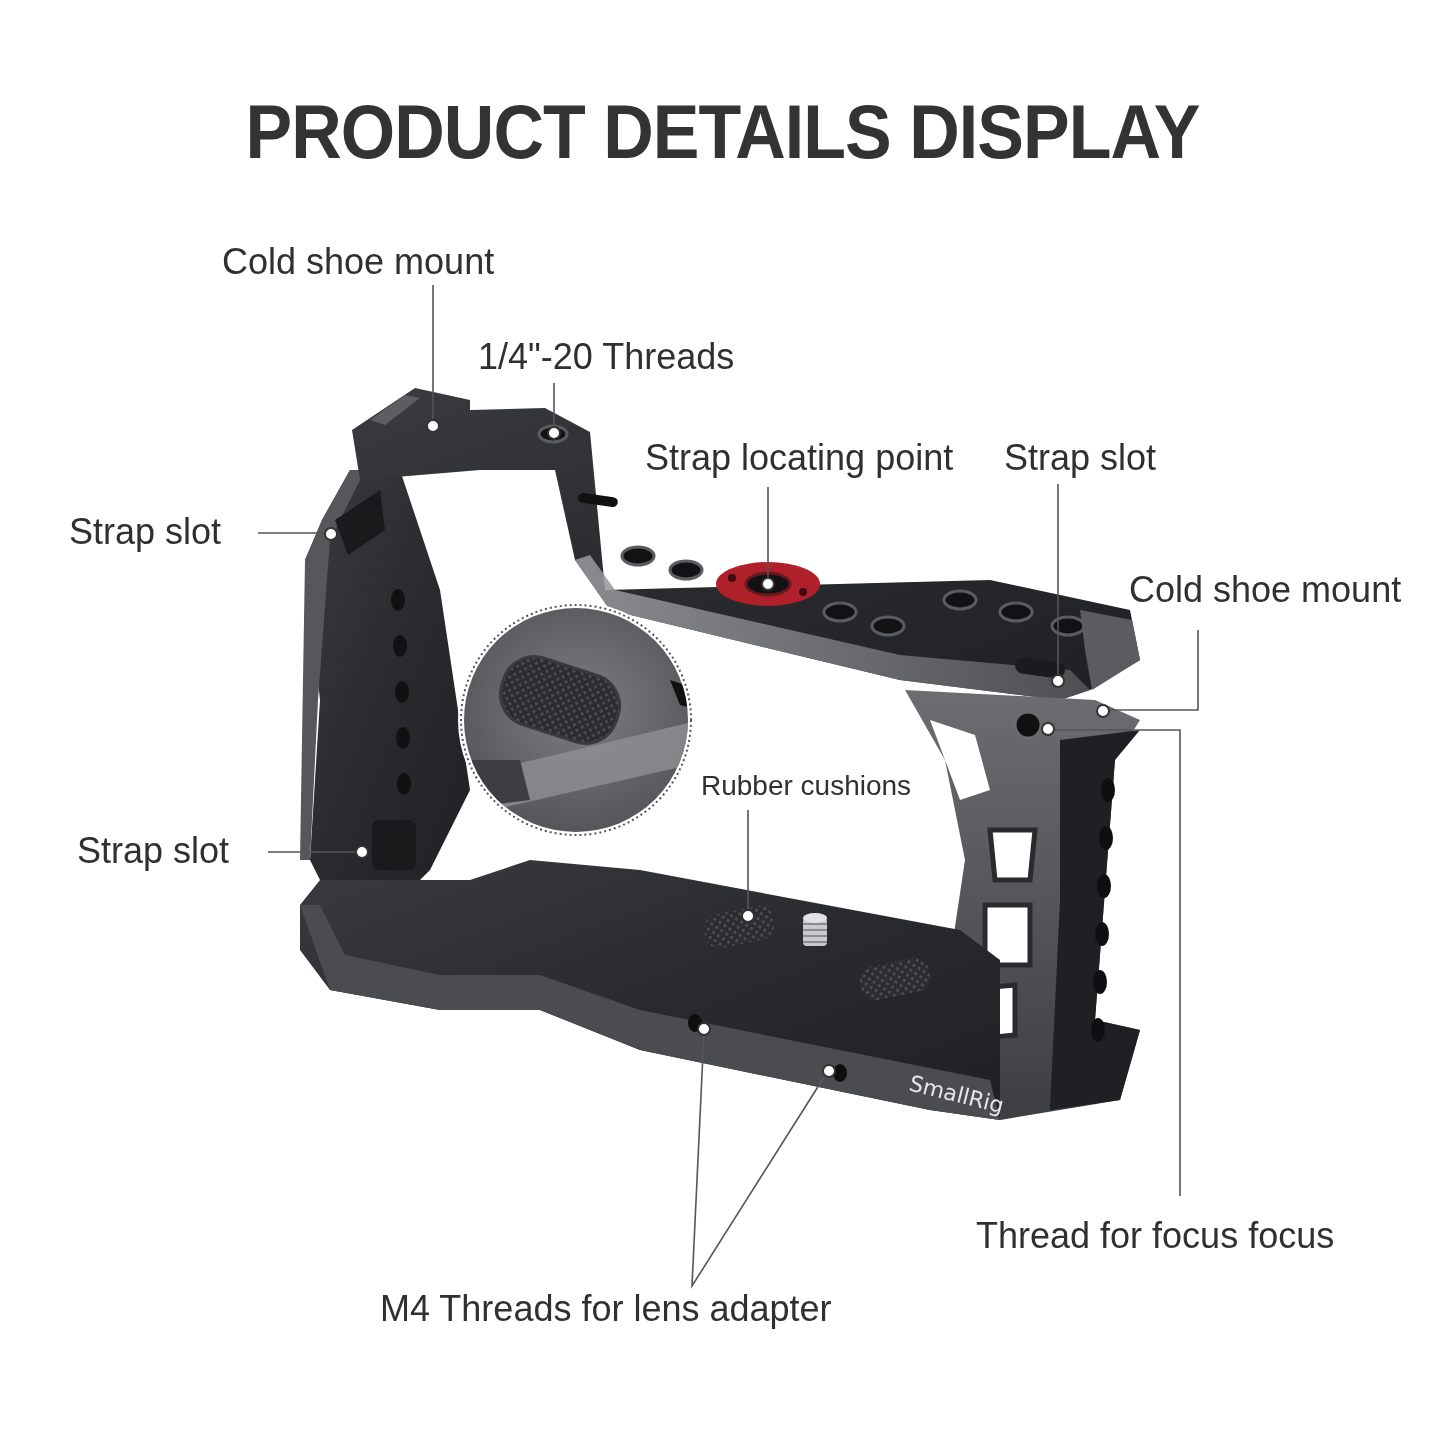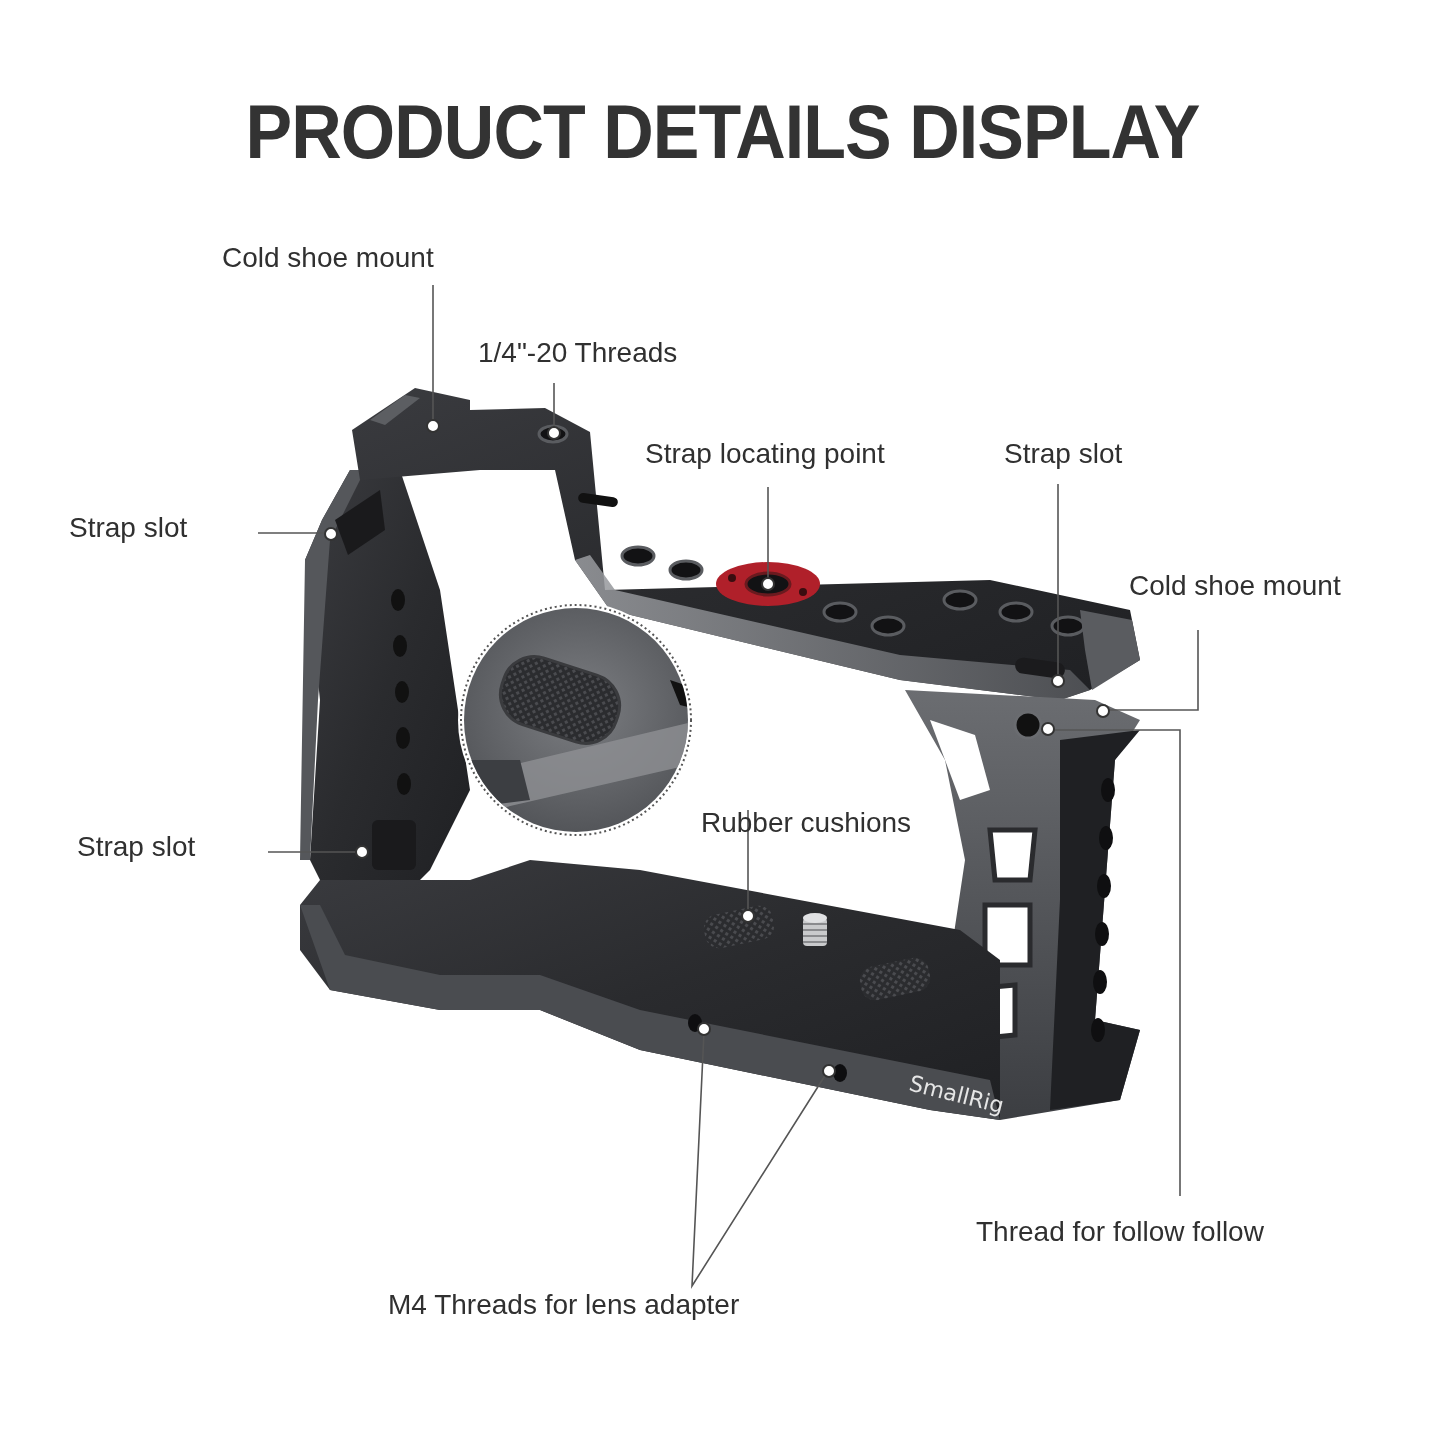--- a/index.html
+++ b/index.html
@@ -1,21 +1,21 @@
 <!DOCTYPE html>
 <html><head>
 <meta charset="utf-8">
 <style>
   html, body { margin: 0; padding: 0; background: #ffffff; }
   body { width: 1445px; height: 1445px; position: relative; overflow: hidden;
          font-family: "Liberation Sans", "DejaVu Sans", sans-serif; color: #2f2f2f; }
   .title { position: absolute; left: 0; top: 88px; width: 1445px; text-align: center;
            font-family: "Liberation Sans", sans-serif; font-weight: 700; font-size: 76px;
            letter-spacing: -1px; color: #333333; transform: scaleX(0.92); transform-origin: center; }
-  .label { position: absolute; font-size: 28px; color: #303030; white-space: nowrap; line-height: 1; }
+  .label { position: absolute; font-size: 36px; color: #303030; white-space: nowrap; line-height: 1; }
   .label.small { font-size: 28px; }
   svg.art { position: absolute; left: 0; top: 0; }
   .brand { font-family: "DejaVu Sans", sans-serif; }
 </style>
 </head>
 <body>
 
 <div class="title">PRODUCT DETAILS DISPLAY</div>
 
 <svg class="art" width="1445" height="1445" viewBox="0 0 1445 1445">
@@ -171,15 +171,15 @@
   </g>
 </svg>
 
 <div class="label" style="left:222px; top:244px;">Cold shoe mount</div>
 <div class="label" style="left:478px; top:339px;">1/4"-20 Threads</div>
 <div class="label" style="left:645px; top:440px;">Strap locating point</div>
 <div class="label" style="left:1004px; top:440px;">Strap slot</div>
 <div class="label" style="left:1129px; top:572px;">Cold shoe mount</div>
 <div class="label" style="left:69px; top:514px;">Strap slot</div>
 <div class="label" style="left:77px; top:833px;">Strap slot</div>
-<div class="label small" style="left:701px; top:772px;margin-top:37px;">Rubber cushions</div>
-<div class="label" style="left:976px; top:1218px;">Thread for follow follow</div>
-<div class="label" style="left:388px; top:1291px;">M4 Threads for lens adapter</div>
+<div class="label small" style="left:701px; top:772px;">Rubber cushions</div>
+<div class="label" style="left:976px; top:1218px;">Thread for focus focus</div>
+<div class="label" style="left:380px; top:1291px;">M4 Threads for lens adapter</div>
 
 </body></html>

